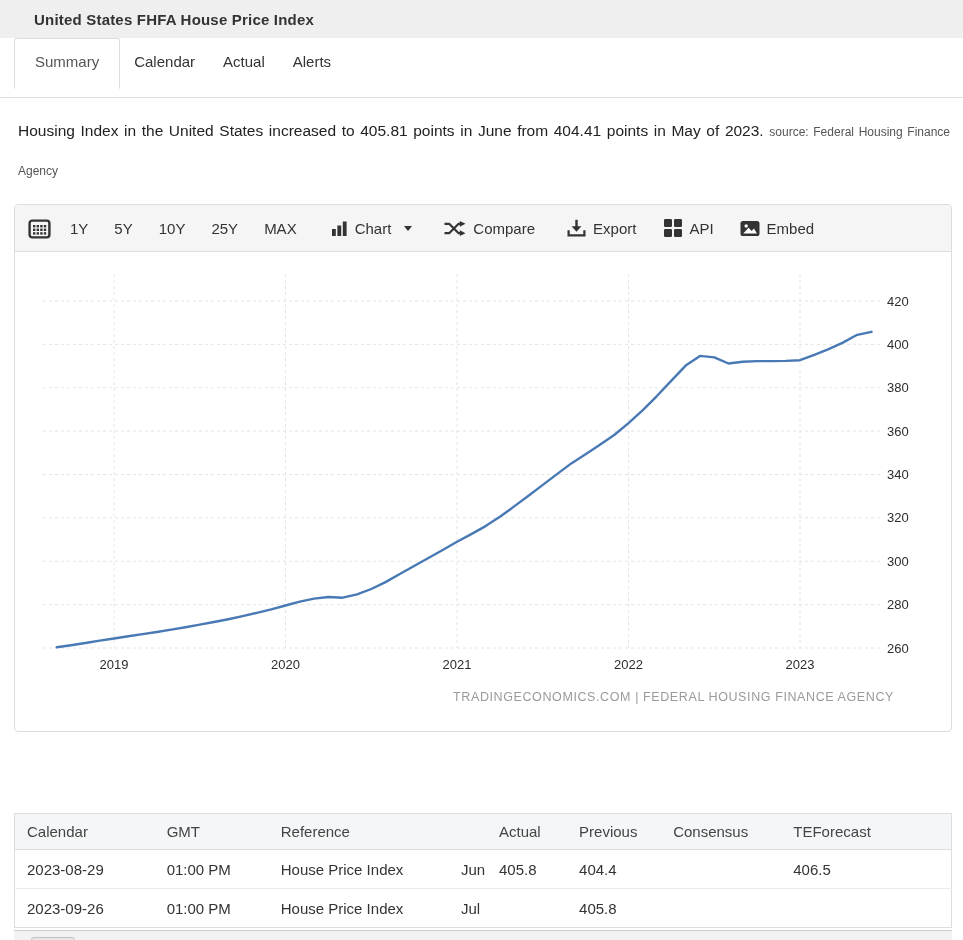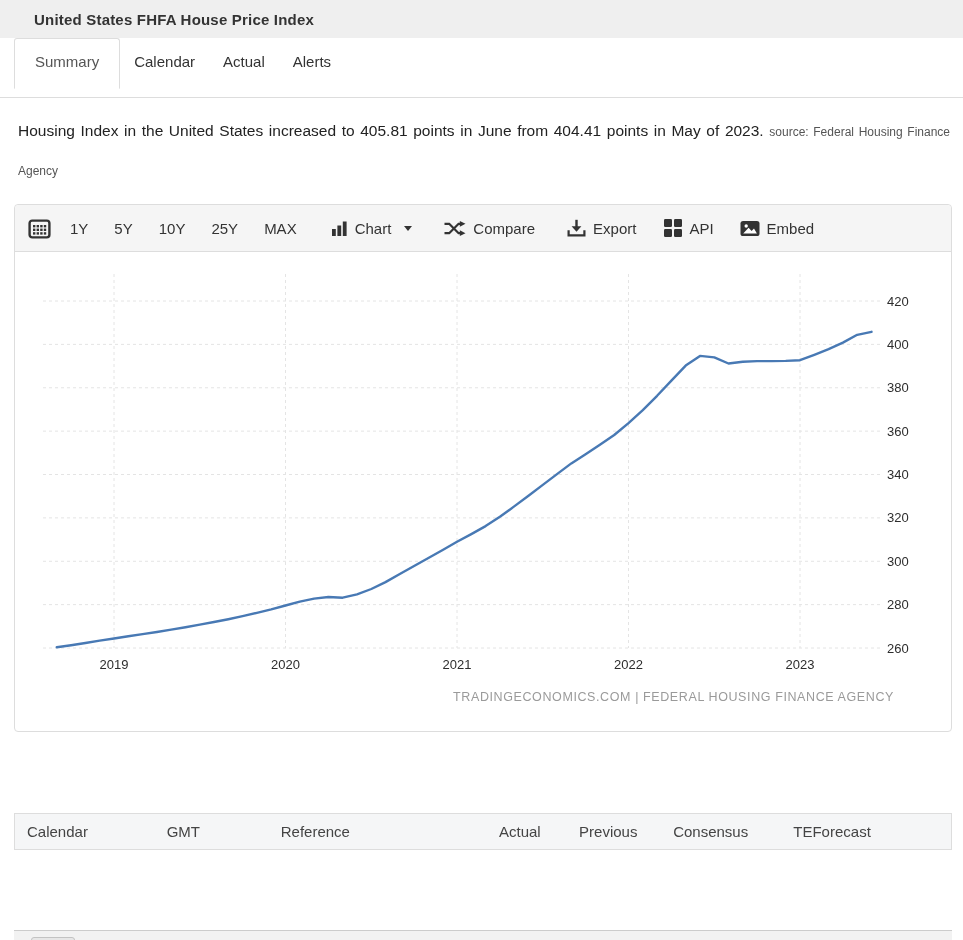--- a/index.html
+++ b/index.html
@@ -211,18 +211,38 @@
       <th>GMT</th>
       <th>Reference</th>
       <th></th>
       <th class="num">Actual</th>
       <th class="num">Previous</th>
       <th class="num">Consensus</th>
       <th class="num lastc">TEForecast</th>
     </tr>
   </thead>
   <tbody>
+    <tr>
+      <td>2023-08-29</td>
+      <td>01:00 PM</td>
+      <td>House Price Index</td>
+      <td>Jun</td>
+      <td class="num">405.8</td>
+      <td class="num">404.4</td>
+      <td class="num"></td>
+      <td class="num lastc">406.5</td>
+    </tr>
+    <tr>
+      <td>2023-09-26</td>
+      <td>01:00 PM</td>
+      <td>House Price Index</td>
+      <td>Jul</td>
+      <td class="num"></td>
+      <td class="num">405.8</td>
+      <td class="num"></td>
+      <td class="num lastc"></td>
+    </tr>
   </tbody>
 </table>
 
 <div class="strip">
   <div class="strip-btn"></div>
 </div>
 
 </body></html>

